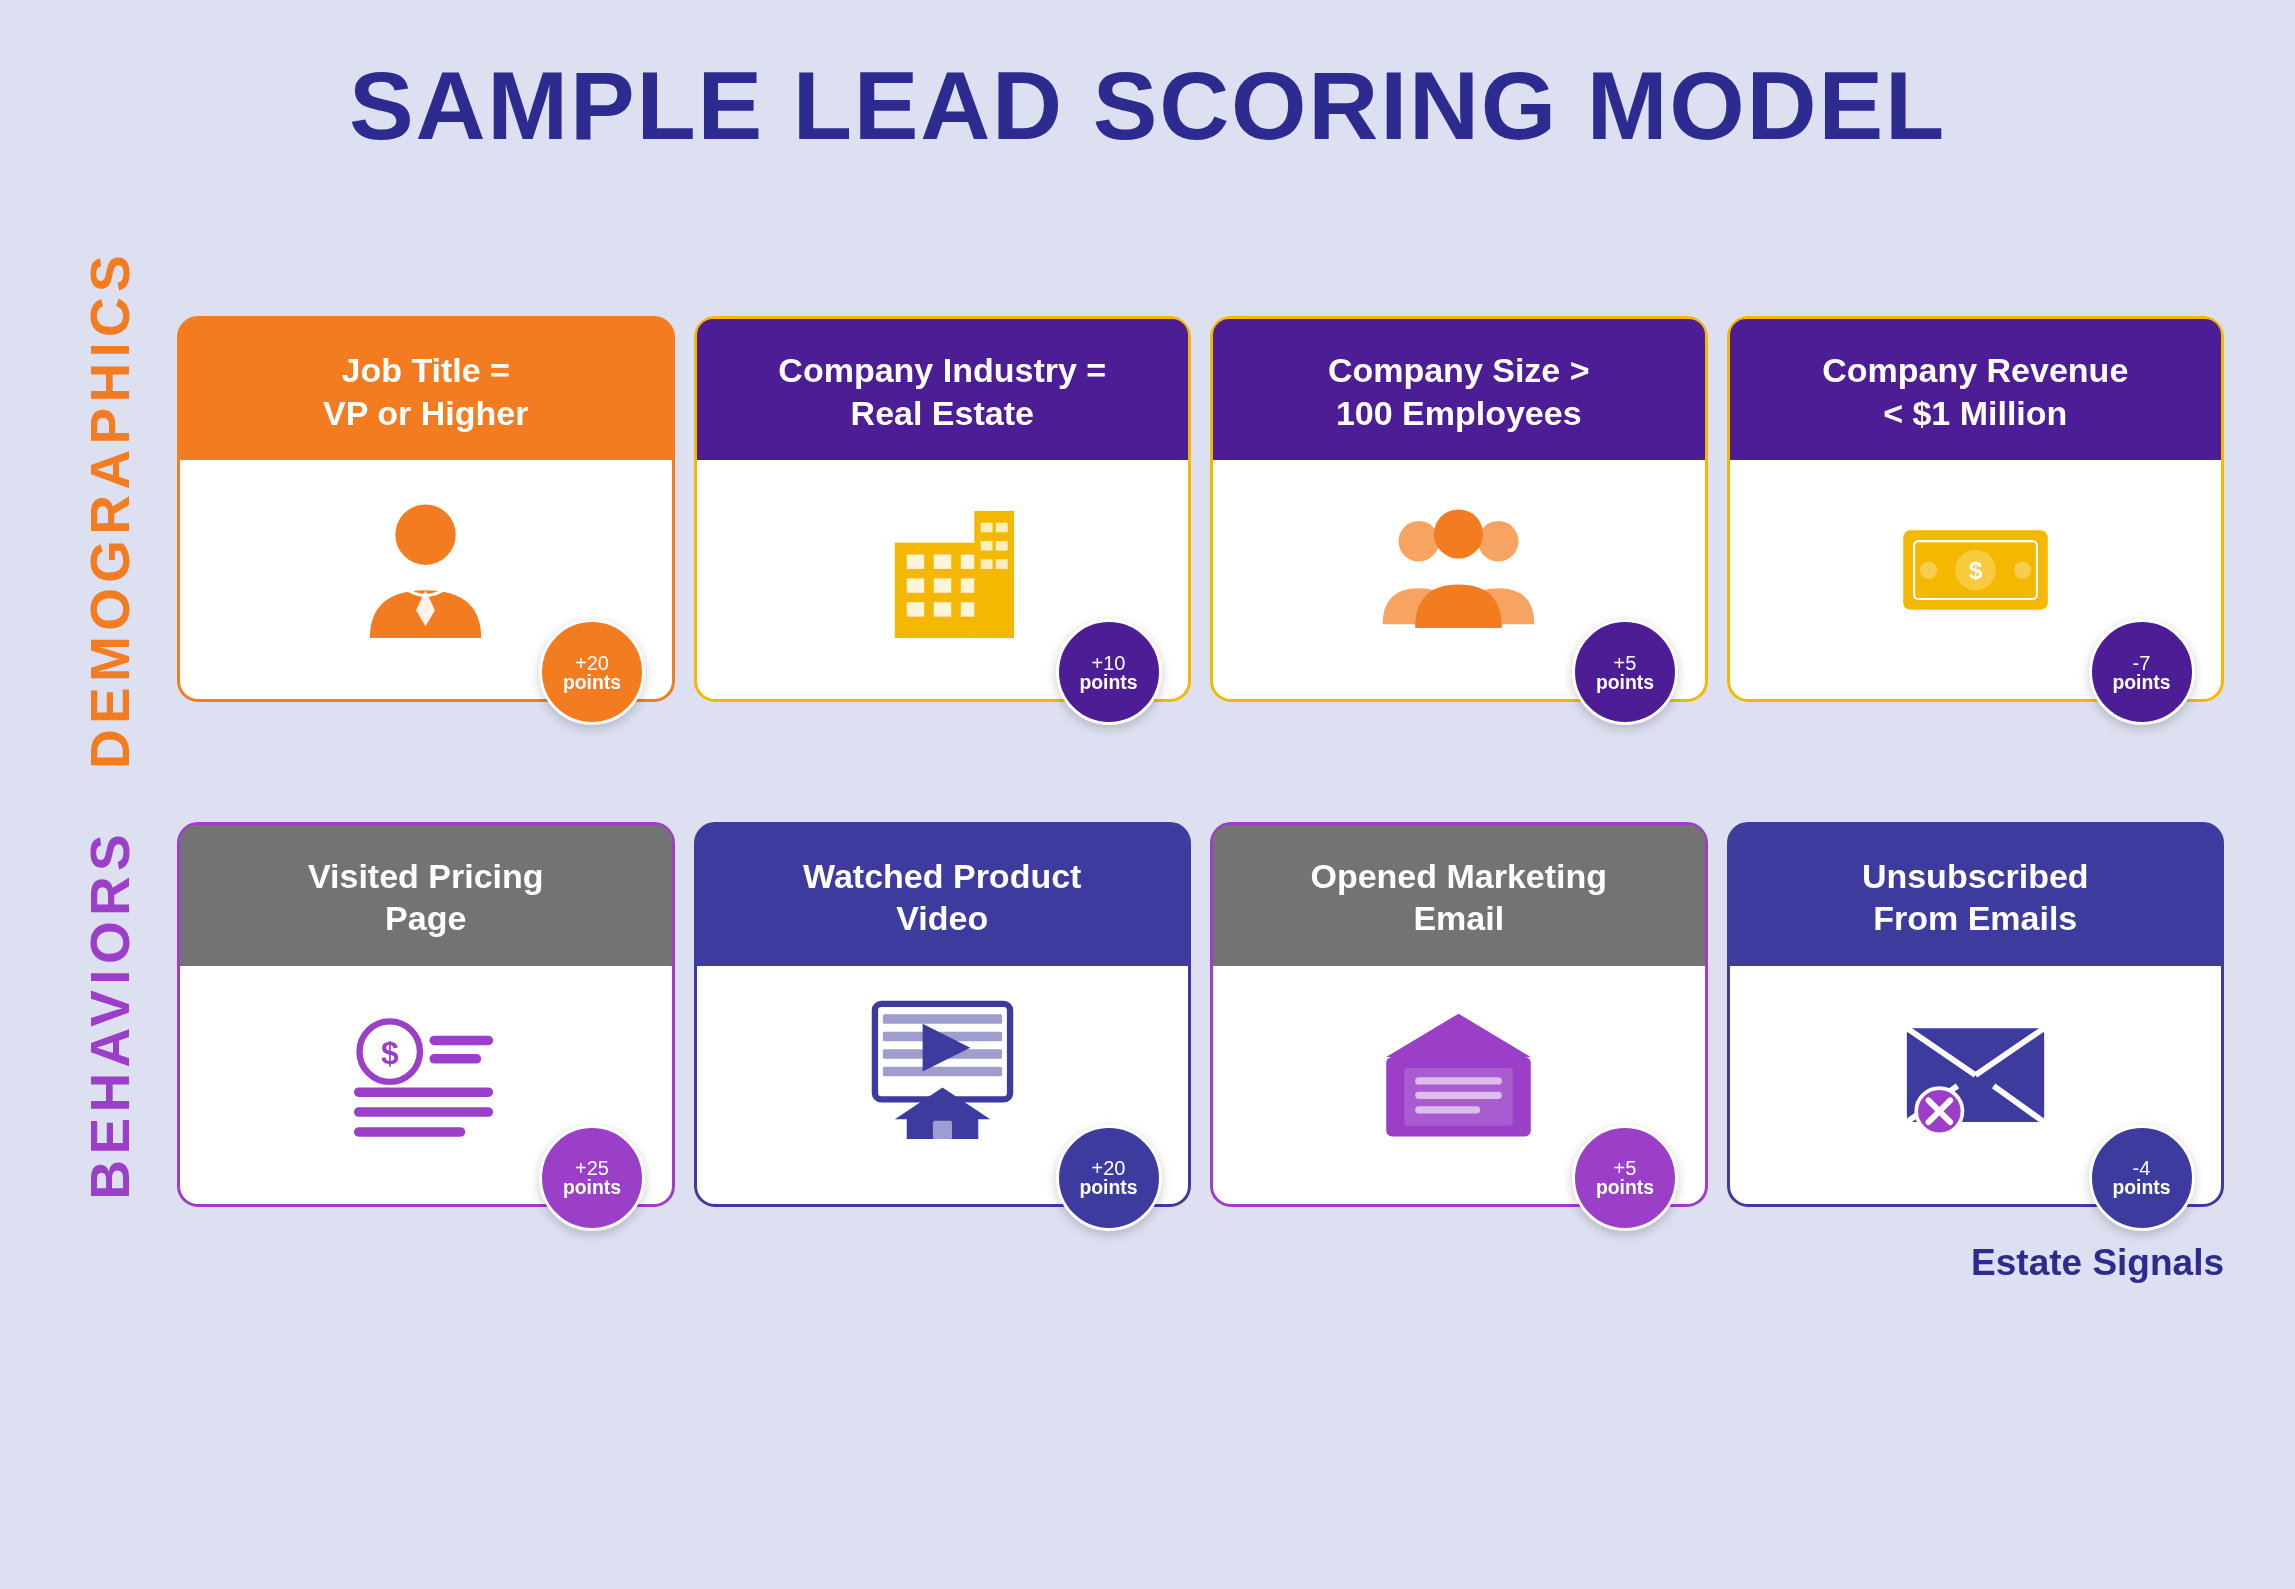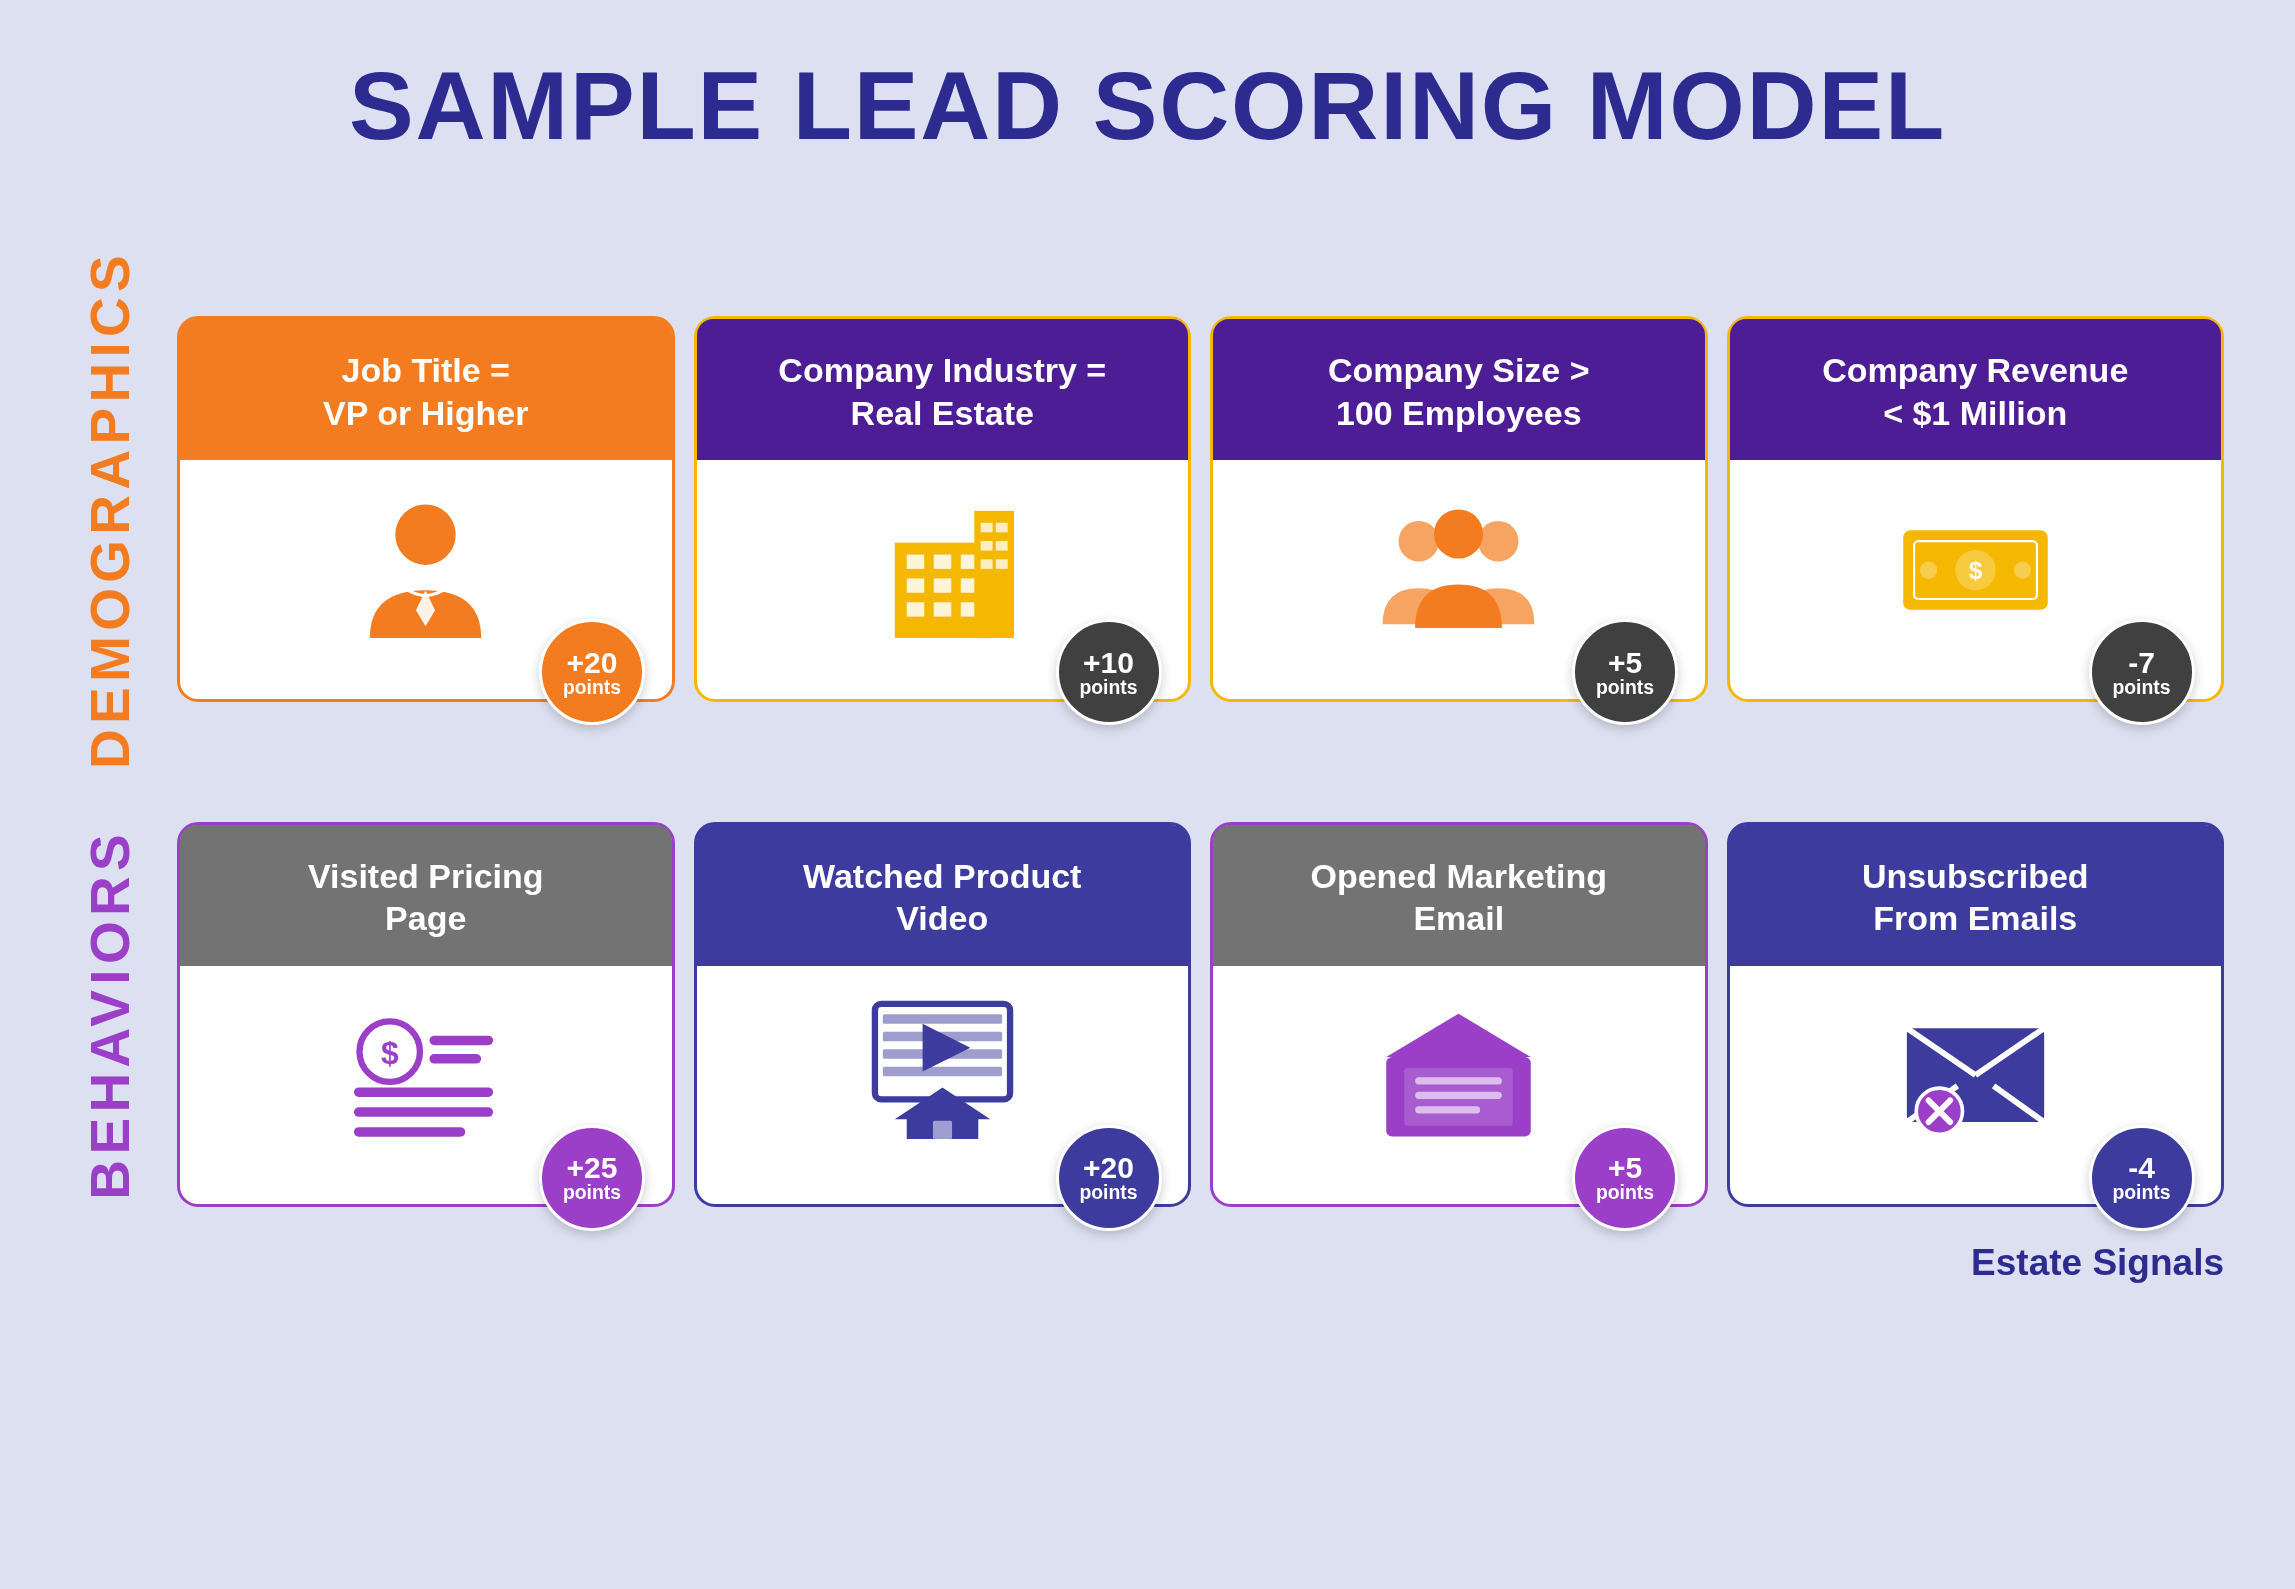--- a/index.html
+++ b/index.html
@@ -139,31 +139,31 @@
       font-weight: 900;
       color: white;
       font-size: 26.5px;
       line-height: 1;
       z-index: 10;
       border: 3.5px solid white;
       box-shadow: 0 3.5px 10.6px rgba(0,0,0,0.2);
     }
 
     .points-badge .pts-num {
-      font-size: 30px;
-      font-weight: 700;
+      font-size: 20px;
+      font-weight: 400;
     }
 
     .points-badge .pts-label {
       font-size: 19.4px;
       font-weight: 700;
     }
 
     .points-badge.orange { background: #f47c20; }
-    .points-badge.yellow { background: #404040; }
+    .points-badge.yellow { background: #4c1d95; }
     .points-badge.purple { background: #9b3fc8; }
     .points-badge.indigo { background: #3d3b9e; }
 
     .branding {
       align-self: flex-end;
       margin-top: 35px;
       font-size: 37px;
       font-weight: 800;
       color: #2d2b8f;
     }

